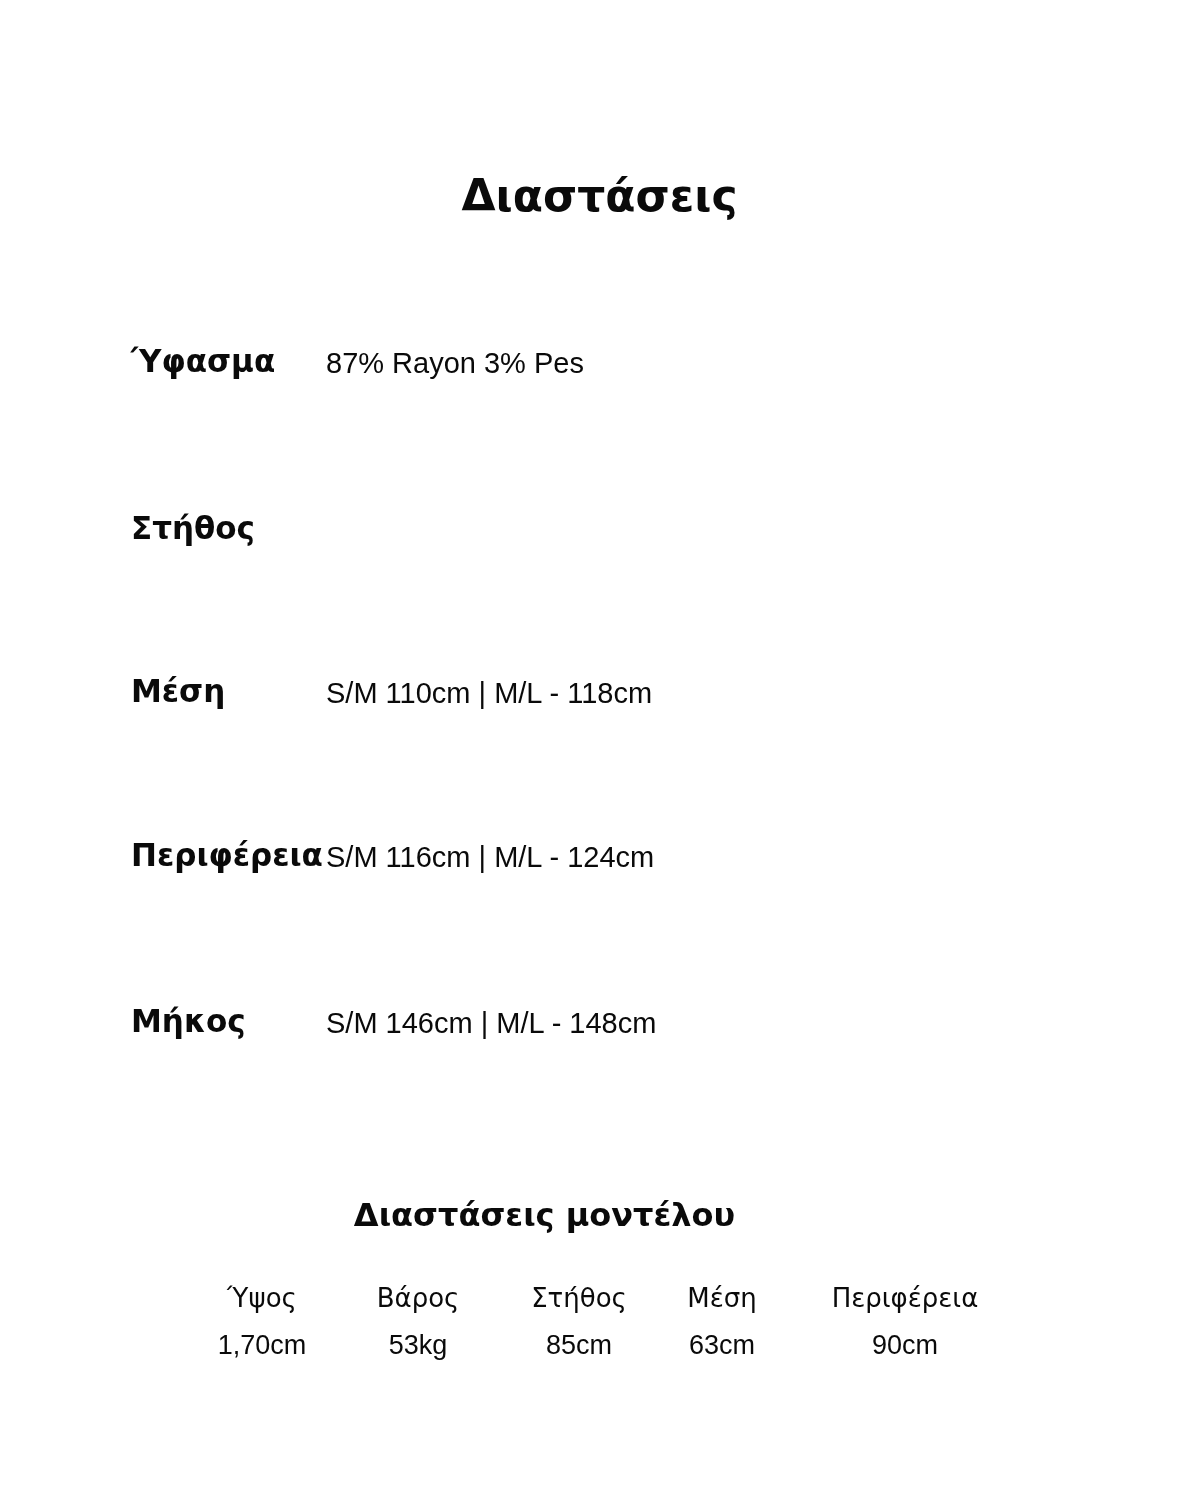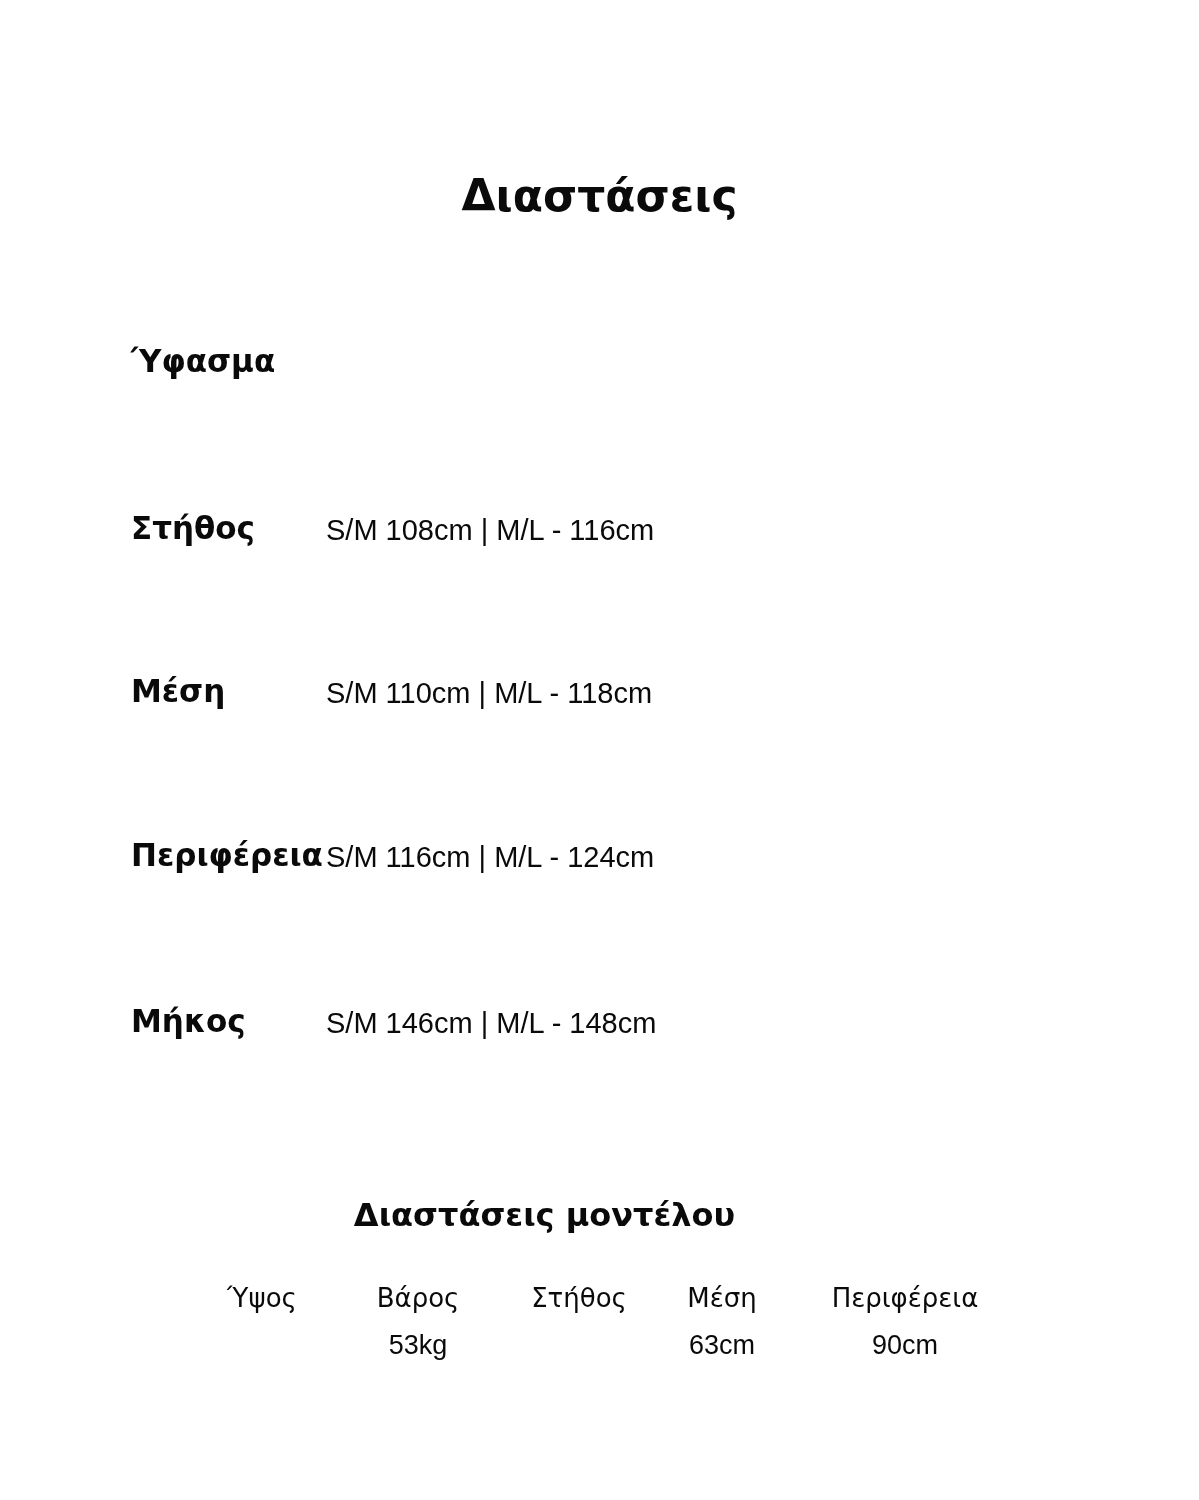--- a/index.html
+++ b/index.html
@@ -87,25 +87,25 @@
       white-space: nowrap;
     }
   </style>
 </head>
 <body>
 
 <div class="page-title">Διαστάσεις</div>
 
 <div class="spec-row" style="top:336px;">
   <span class="spec-label">Ύφασμα</span>
+  <span class="spec-value">87% Rayon 3% Pes</span>
 </div>
 
 <div class="spec-row" style="top:503px;">
   <span class="spec-label">Στήθος</span>
-  <span class="spec-value">S/M 108cm | M/L - 116cm</span>
 </div>
 
 <div class="spec-row" style="top:666px;">
   <span class="spec-label">Μέση</span>
   <span class="spec-value">S/M 110cm | M/L - 118cm</span>
 </div>
 
 <div class="spec-row" style="top:830px;">
   <span class="spec-label">Περιφέρεια</span>
   <span class="spec-value">S/M 116cm | M/L - 124cm</span>
@@ -113,29 +113,31 @@
 
 <div class="spec-row" style="top:996px;">
   <span class="spec-label">Μήκος</span>
   <span class="spec-value">S/M 146cm | M/L - 148cm</span>
 </div>
 
 <div class="model-title">Διαστάσεις μοντέλου</div>
 
 <div class="model-col" style="left:162px;">
   <span class="m-label">Ύψος</span>
+  <span class="m-value">1,70cm</span>
 </div>
 
 <div class="model-col" style="left:318px;">
   <span class="m-label">Βάρος</span>
   <span class="m-value">53kg</span>
 </div>
 
 <div class="model-col" style="left:479px;">
   <span class="m-label">Στήθος</span>
+  <span class="m-value">85cm</span>
 </div>
 
 <div class="model-col" style="left:622px;">
   <span class="m-label">Μέση</span>
   <span class="m-value">63cm</span>
 </div>
 
 <div class="model-col" style="left:805px;">
   <span class="m-label">Περιφέρεια</span>
   <span class="m-value">90cm</span>

